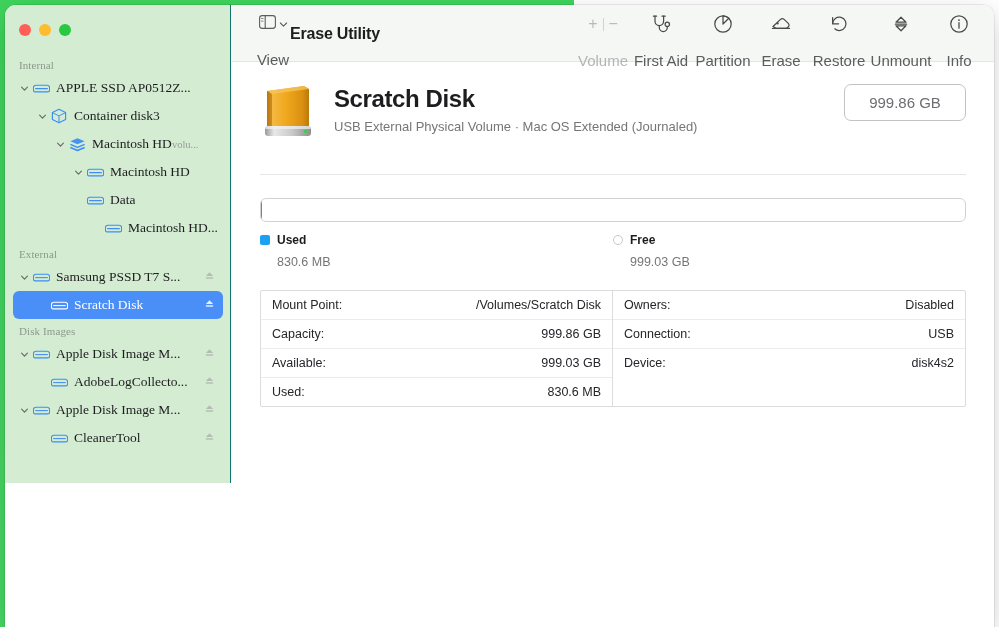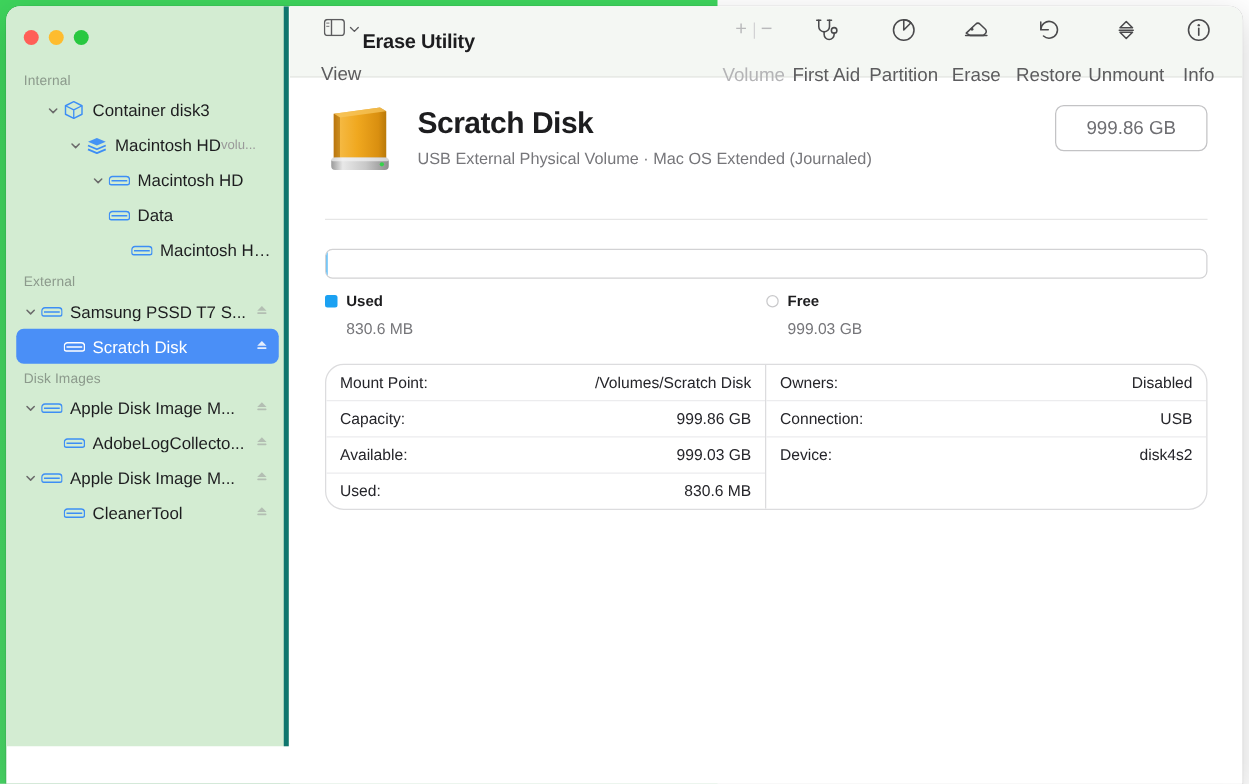--- a/index.html
+++ b/index.html
@@ -44,24 +44,25 @@
     overflow: hidden;
     box-shadow: 0 0 0 0.5px rgba(0,0,0,0.14), 0 10px 30px rgba(0,0,0,0.18);
   }
 
   
   #sidebar {
     position: absolute;
     left: 0;
     top: 0;
     width: 226px;
-    height: 592px;
+    height: 478px;
     background: #d3ecd2;
-    border-right: 4px solid #0f766e;
+    border-right: 1px solid #0f766e;
     box-sizing: border-box;
+    font-family: Liberation Serif, serif;
   }
   .traffic-lights {
     position: absolute;
     left: 14px;
     top: 19px;
     display: flex;
     gap: 8px;
   }
   .tl {
     width: 12px;
@@ -323,21 +324,21 @@
     color: #76767a;
     margin-top: 8px;
     padding-left: 17px;
   }
 
   
   #info-tables {
     display: flex;
     margin-top: 21px;
     border: 1px solid #dcdcde;
-    border-radius: 15px;
+    border-radius: 2px;
     overflow: hidden;
     background: #ffffff;
   }
   .info-col {
     width: 50%;
     box-sizing: border-box;
   }
   .info-col.left { border-right: 1px solid #dcdcde; }
   .info-row {
     display: flex;
@@ -365,20 +366,32 @@
   <div id="sidebar">
 
     <div class="traffic-lights">
       <span class="tl red"></span>
       <span class="tl yellow"></span>
       <span class="tl green"></span>
     </div>
 
     <div id="sidebar-list">
         <div class="section-header">Internal</div>
+        <div class="row lvl0">
+          <span class="chev"><svg width="9" height="9" viewBox="0 0 9 9">
+              <path d="M1.6 3.2 L4.5 6.1 L7.4 3.2" fill="none" stroke="#6b6b6b" stroke-width="1.2" stroke-linecap="round" stroke-linejoin="round"></path>
+            </svg></span>
+          <span class="ico">
+            <svg width="17" height="14" viewBox="0 0 17 14">
+              <path d="M3 4.2 h11 a2.6 2.6 0 0 1 2.6 2.6 v2.4 a1.6 1.6 0 0 1 -1.6 1.6 H2 a1.6 1.6 0 0 1 -1.6 -1.6 v-2.4 A2.6 2.6 0 0 1 3 4.2 Z" fill="none" stroke="#3d8ef5" stroke-width="1.15"></path>
+              <line x1="2.2" y1="7.6" x2="14.8" y2="7.6" stroke="#3d8ef5" stroke-width="1.05"></line>
+            </svg>
+          </span>
+          <span class="rowlabel">APPLE SSD AP0512Z...</span>
+        </div>
         <div class="row lvl1">
           <span class="chev"><svg width="9" height="9" viewBox="0 0 9 9">
               <path d="M1.6 3.2 L4.5 6.1 L7.4 3.2" fill="none" stroke="#6b6b6b" stroke-width="1.2" stroke-linecap="round" stroke-linejoin="round"></path>
             </svg></span>
           <span class="ico">
             <svg width="16" height="16" viewBox="0 0 16 16">
               <path d="M8 1.3 L14.6 4.6 V11.4 L8 14.7 L1.4 11.4 V4.6 Z" fill="none" stroke="#3d8ef5" stroke-width="1.15" stroke-linejoin="round"></path>
               <path d="M1.4 4.6 L8 7.9 L14.6 4.6 M8 7.9 V14.7" fill="none" stroke="#3d8ef5" stroke-width="1.05" stroke-linejoin="round"></path>
             </svg>
           </span>

